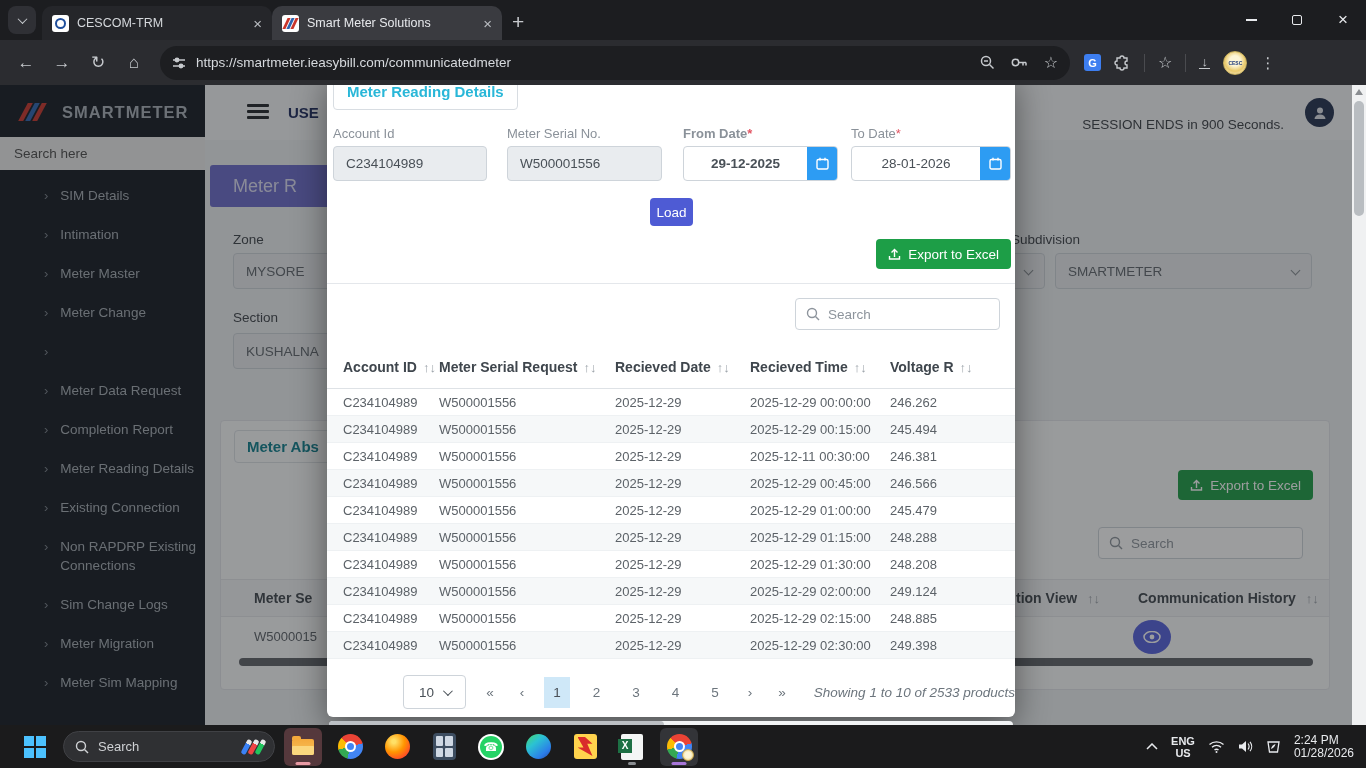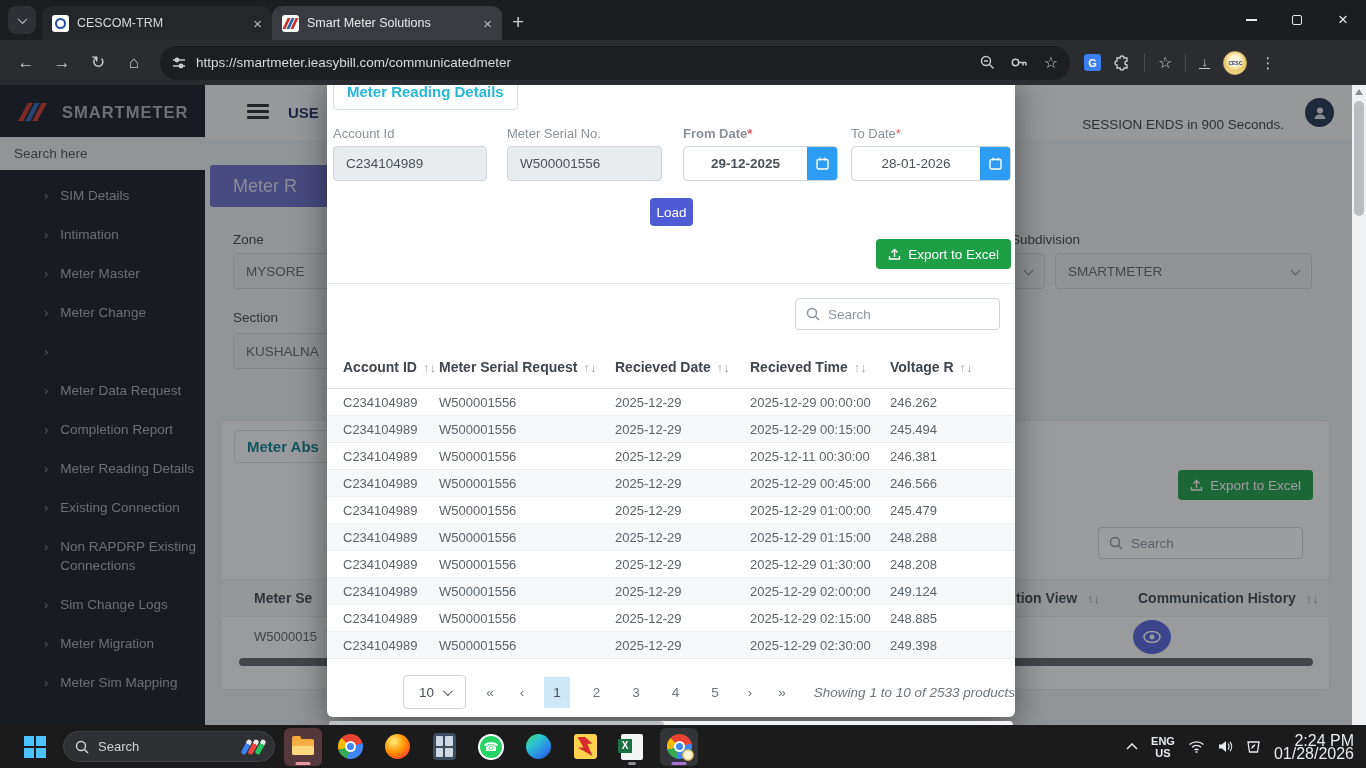--- a/index.html
+++ b/index.html
@@ -152,21 +152,21 @@
   .wa-ball i { width:22px; height:22px; border-radius:50%; background:#25d366; color:#fff; font-size:12px; font-style:normal; display:flex; align-items:center; justify-content:center; }
   .edge-ball { width:25px; height:25px; border-radius:50%; background:linear-gradient(140deg, #49d668 0%, #2bc3d2 35%, #2b7de9 75%, #224ba0 100%); }
   .red-app { width:23px; height:25px; background:#ffd34d; border-radius:3px; position:relative; overflow:hidden; }
   .red-app::after { content:""; position:absolute; left:4px; top:3px; width:15px; height:19px; background:#d92b2b; clip-path:polygon(50% 0, 100% 35%, 65% 35%, 100% 100%, 0 55%, 40% 55%, 0 0); }
   .excel-ico { width:22px; height:26px; background:#f4f6f5; border-radius:2px; position:relative; }
   .excel-ico::before { content:""; position:absolute; left:-3px; top:5px; width:14px; height:14px; background:#1d7044; }
   .excel-ico::after { content:"X"; position:absolute; left:-3px; top:5px; width:14px; height:14px; color:#fff; font-size:10px; font-weight:bold; text-align:center; line-height:14px; }
   .badge-cesc { position:absolute; right:4px; bottom:5px; width:12px; height:12px; border-radius:50%; background:radial-gradient(circle, #fdf6d8 40%, #e9c96a 100%); border:1px solid #caa84e; }
   .tray { margin-left:auto; display:flex; align-items:center; gap:13px; padding-right:12px; color:#e8eaed; }
   .lang { font-size:11px; line-height:12px; text-align:center; font-weight:bold; }
-  .clock { font-size:16px; line-height:13px; text-align:right; }
+  .clock { font-size:12px; line-height:13px; text-align:left; }
   svg { display:block; }
 </style>
 </head>
 <body>
 
 <div class="screen">
 
   <div class="tabstrip">
     <div class="tab-chev-btn">
         <i class="chev"></i>

